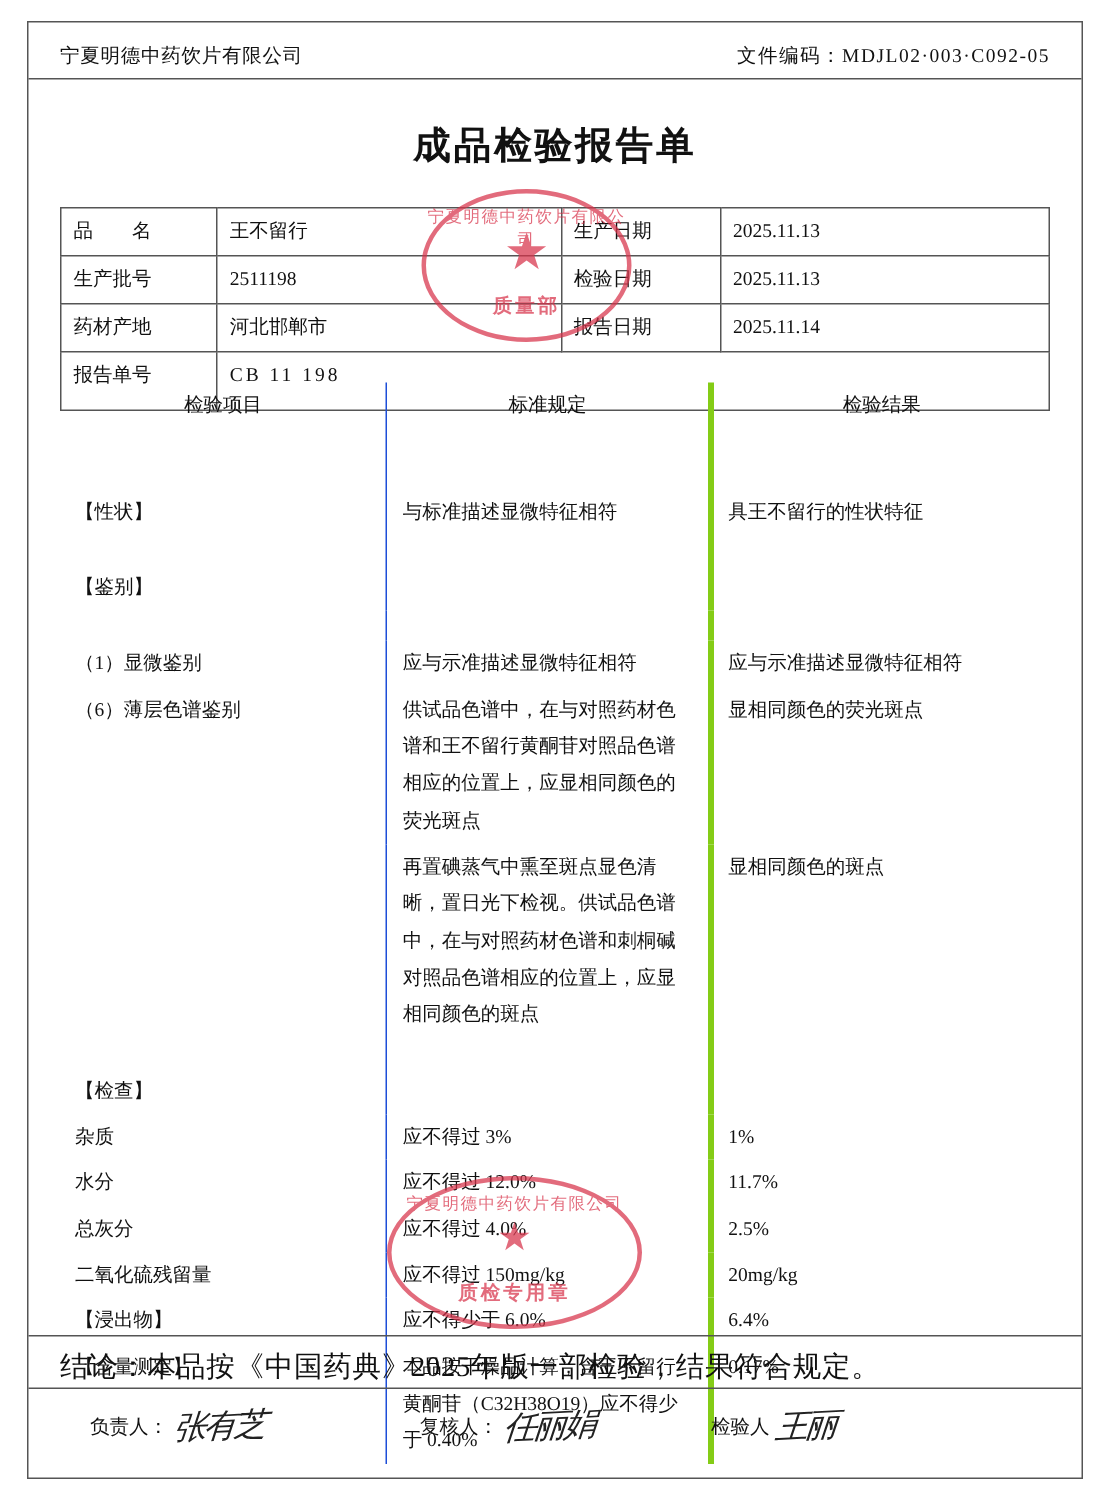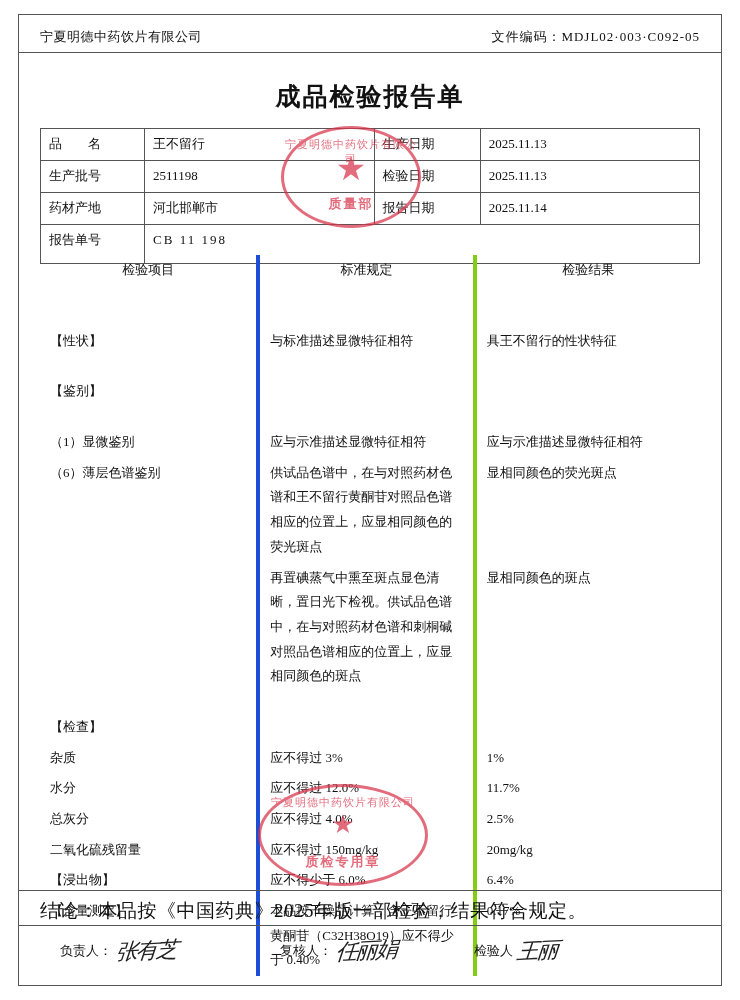--- a/index.html
+++ b/index.html
@@ -65,21 +65,21 @@
     text-align: center;
     font-size: 25px;
     font-weight: bold;
     letter-spacing: 2px;
   }
 
   
   table.main {
     position: absolute;
     left: 40px;
-    top: 128px;
+    top: 138px;
     width: 660px;
     border-collapse: collapse;
     font-size: 13px;
   }
   table.main td {
     border: 1px solid #555;
     padding: 6px 8px;
     vertical-align: top;
     line-height: 1.45;
   }
@@ -107,21 +107,21 @@
     top: 255px;
     width: 660px;
     border-collapse: collapse;
     font-size: 13px;
   }
   table.body td {
     vertical-align: top;
     padding: 3px 10px;
     line-height: 1.9;
   }
-  table.body td.col1 { width: 222px; border-right: 4px solid #1d4ed8; }
+  table.body td.col1 { width: 222px; border-right: 1px solid #1d4ed8; }
   table.body td.col2 { width: 208px; border-right: 4px solid #84cc16; }
   table.body td.col3 { width: 228px; }
   .colhead {
     text-align: center;
     padding-bottom: 4px;
   }
   .colhead.c1 { text-align: center; }
   .spacer-row td { height: 14px; padding: 0; }
 
   

